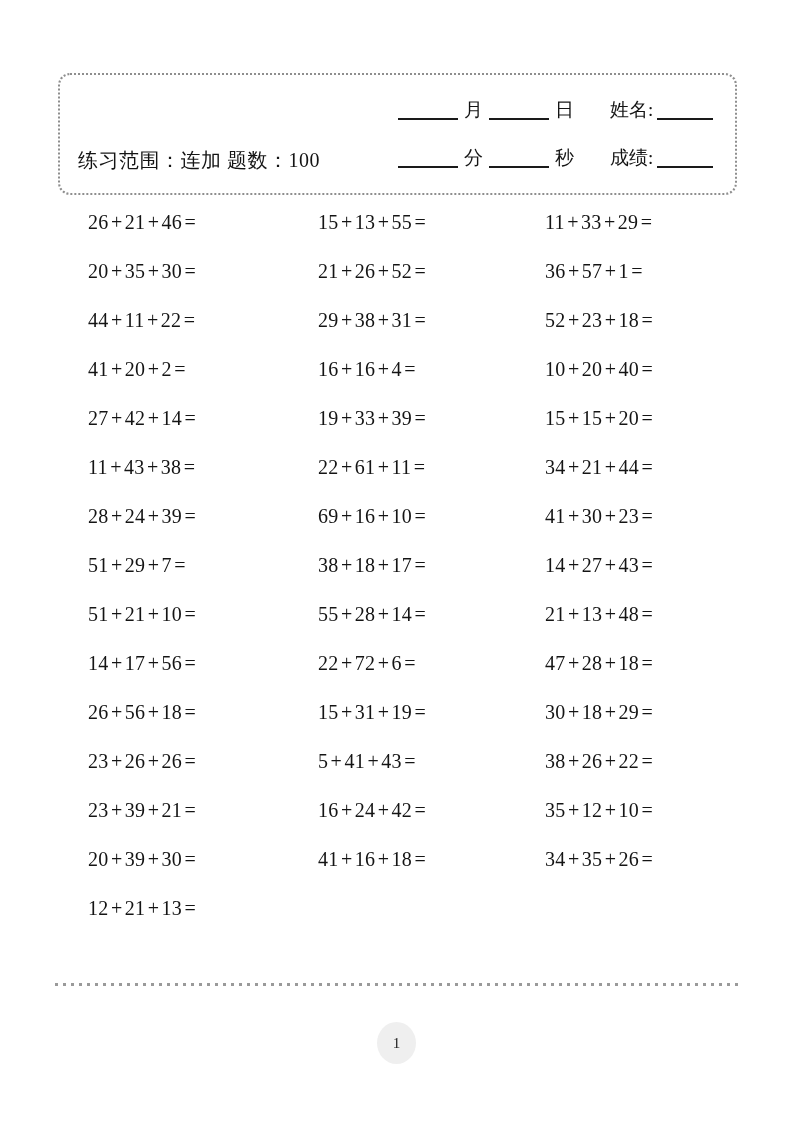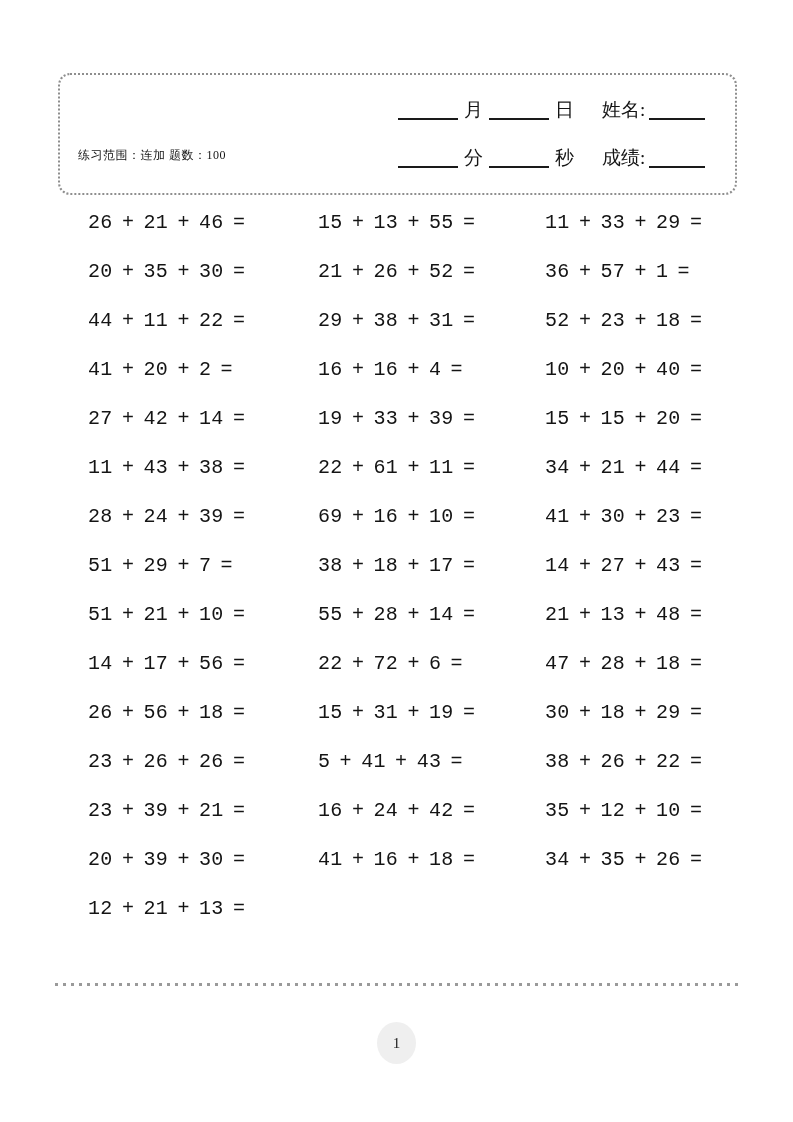--- a/index.html
+++ b/index.html
@@ -18,21 +18,21 @@
     left: 58px; top: 73px;
     width: 679px; height: 122px;
     box-sizing: border-box;
     border: 2px dotted #8e8e8e;
     border-radius: 12px;
     background: #ffffff;
   }
   .practice-info {
     position: absolute;
     left: 18px; top: 72px;
-    font-size: 12px;
+    font-size: 20px;
     letter-spacing: 0.5px;
     white-space: nowrap;
   }
   .fill-block {
     position: absolute;
     left: 338px; top: 18px;
     font-size: 19px;
   }
   .fill-row {
     display: flex;
@@ -41,31 +41,31 @@
     margin-bottom: 21px;
     white-space: nowrap;
   }
   .blank {
     display: inline-block;
     width: 60px; height: 21px;
     border-bottom: 2px solid #1a1a1a;
   }
   .blank.short { width: 56px; }
   .lbl { margin: 0 6px; line-height: 1; padding-bottom: 1px; }
-  .lbl.gapped { margin-left: 22px; margin-right: 4px; text-align: right; }
+  .lbl.gapped { margin-left: 30px; margin-right: 4px; text-align: right; }
 
   
   .grid {
     position: absolute;
     left: 88px; top: 198px;
     width: 650px;
     display: grid;
     grid-template-columns: 230px 227px 1fr;
   }
-  .col { display: block; font-family: Liberation Mono, monospace; }
+  .col { display: block; }
   .problem {
     height: 49px;
     display: flex;
     align-items: center;
     font-size: 20px;
     word-spacing: -3px;
     letter-spacing: 0.3px;
     white-space: nowrap;
   }
 

